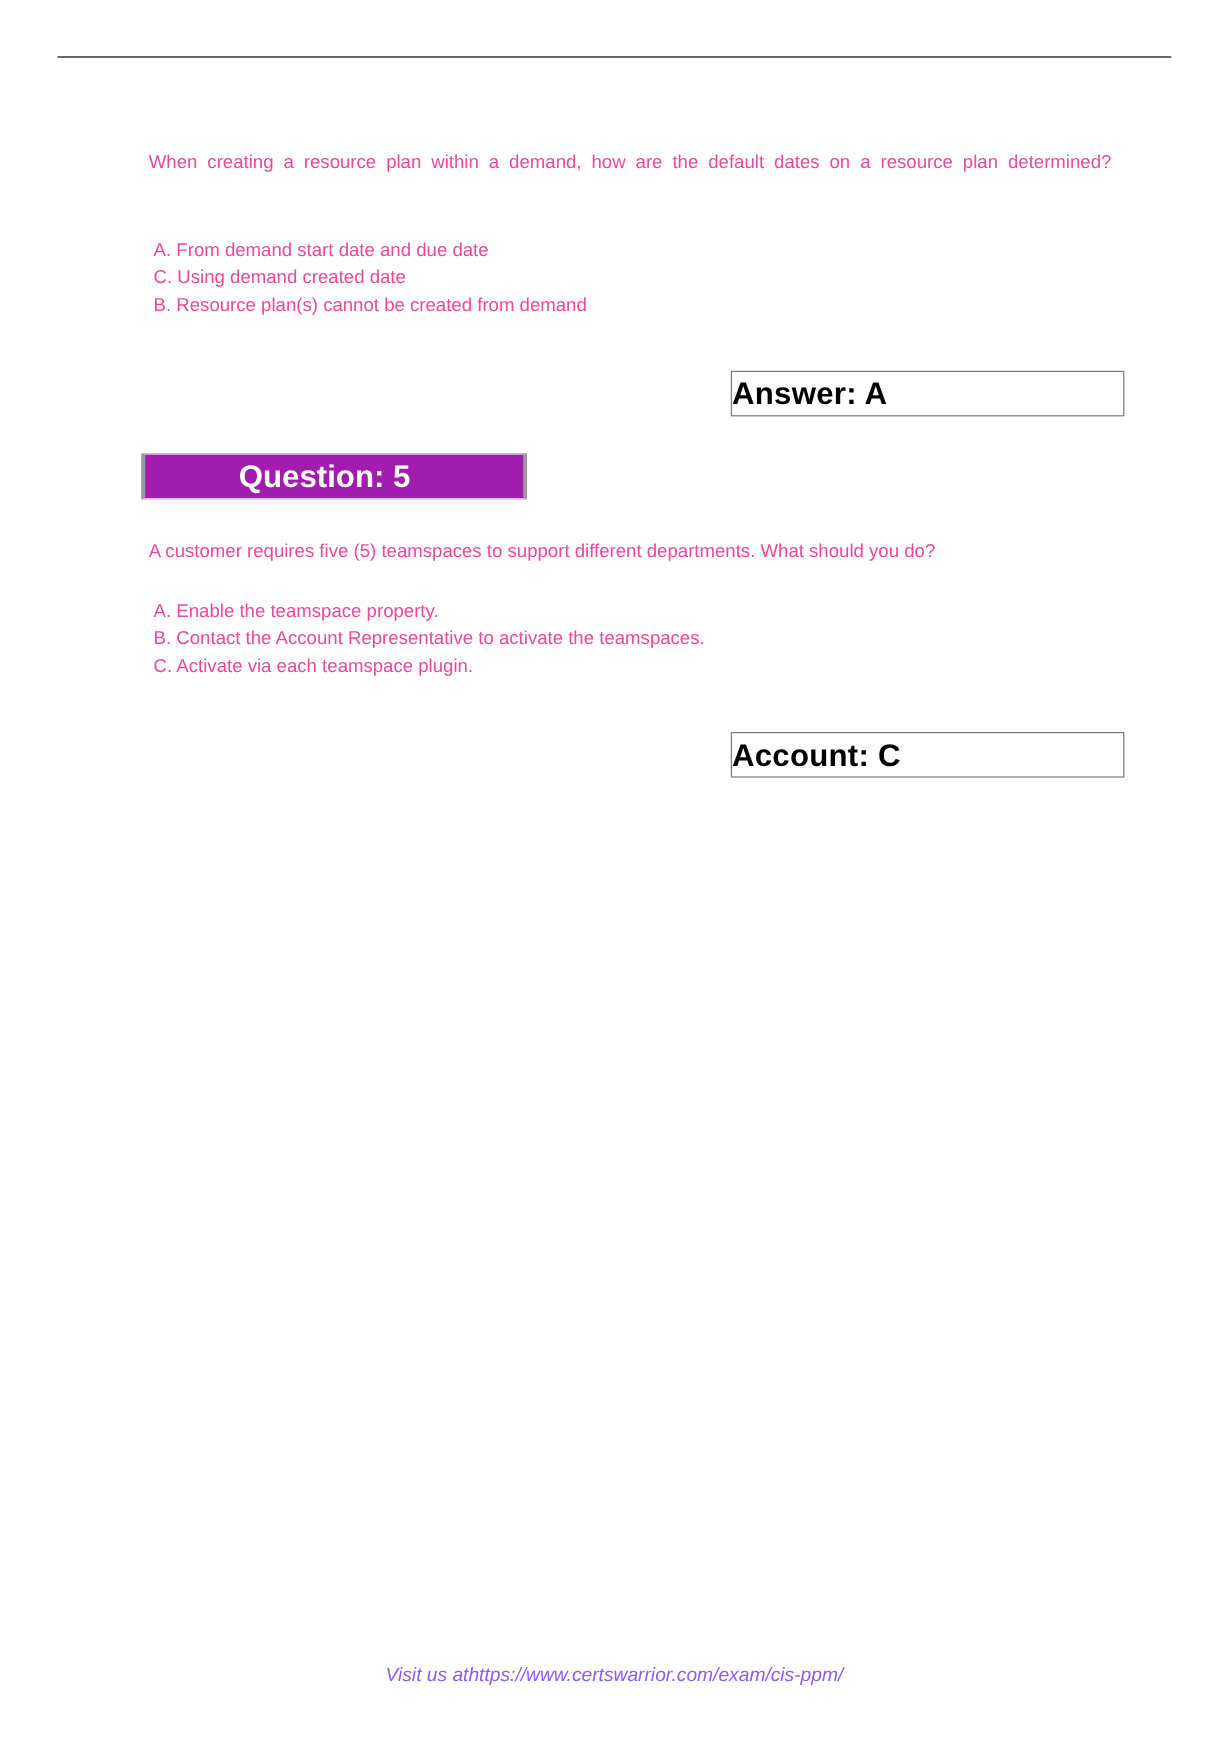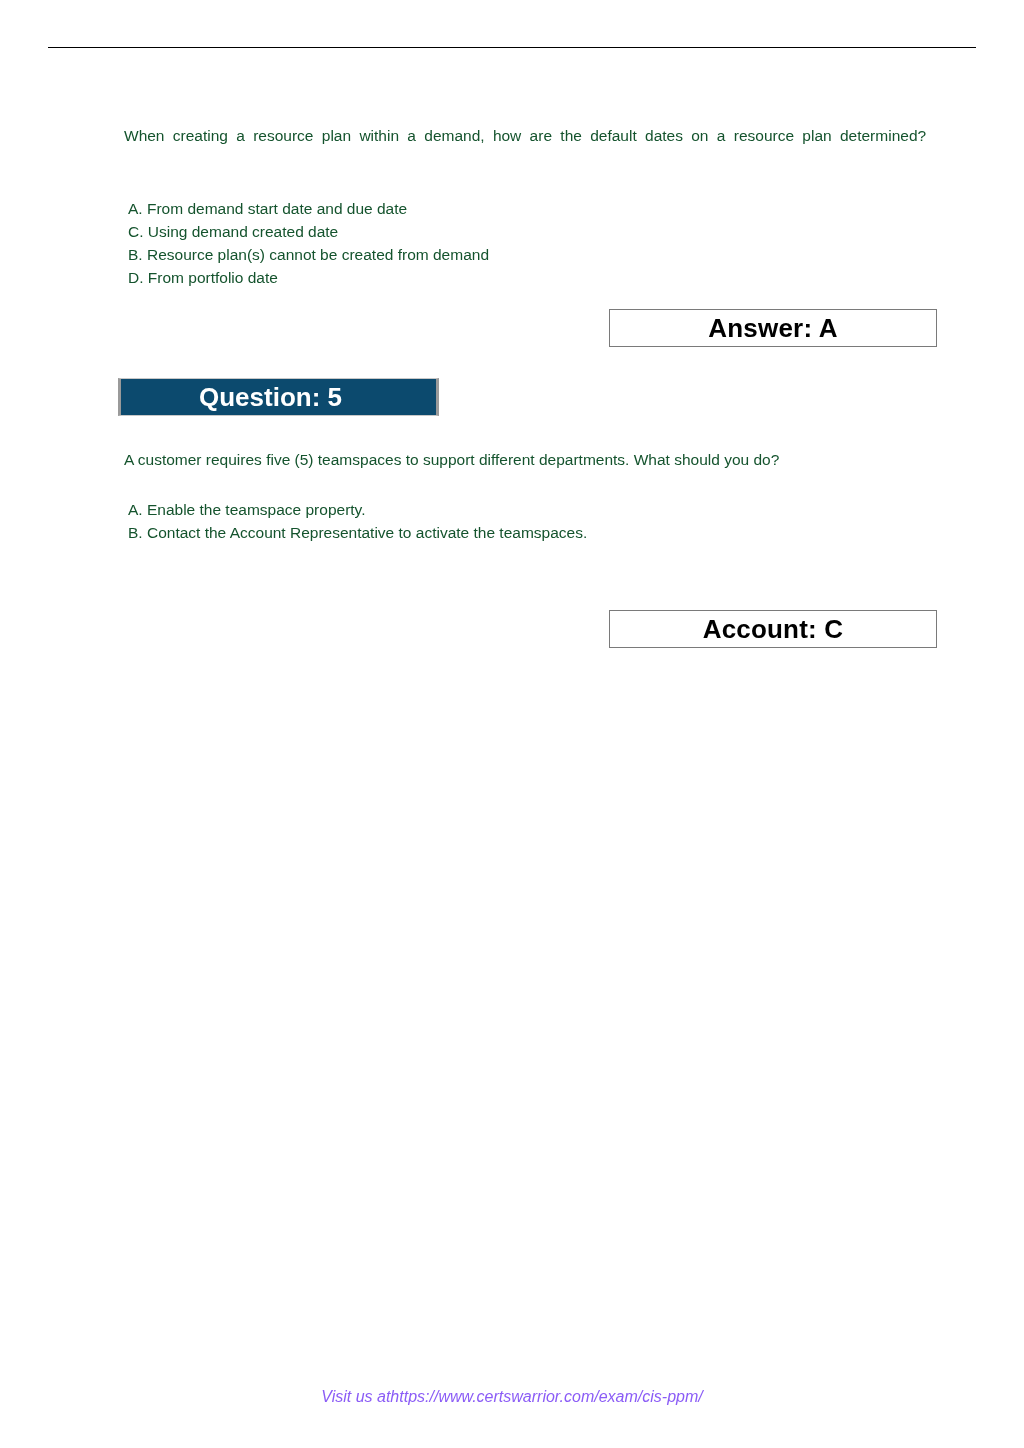--- a/index.html
+++ b/index.html
@@ -21,21 +21,21 @@
       top: 47px;
       width: 928px;
       height: 0;
       border-top: 1.5px solid #000000;
     }
     .text {
       position: absolute;
       left: 124px;
       font-size: 15.5px;
       line-height: 23px;
-      color: #14532d;
+      color: #ec4899;
     }
     .q-text-justify {
       width: 805px;
       text-align: justify;
       text-align-last: left;
       word-spacing: 4px;
     }
     .options {
       margin: 4px;
       padding: 0;
@@ -49,35 +49,35 @@
     .answer-box {
       position: absolute;
       left: 609px;
       width: 328px;
       height: 38px;
       border: 1px solid #7a7a7a;
       box-sizing: border-box;
       background: #ffffff;
       display: flex;
       align-items: center;
-      justify-content: center;
+      justify-content: flex-start;
     }
     .answer-text {
       font-size: 26px;
       font-weight: bold;
       color: #000000;
       letter-spacing: 0.2px;
     }
     .question-header {
       position: absolute;
       left: 118px;
       top: 378px;
       width: 321px;
       height: 38px;
-      background: #0c4a6e;
+      background: #a21caf;
       box-sizing: border-box;
       border-left: 3px solid #9a9a9a;
       border-right: 3px solid #9a9a9a;
       border-top: 1px solid #c8c8c8;
       border-bottom: 1px solid #c8c8c8;
       display: flex;
       align-items: center;
       justify-content: center;
     }
     .question-header-text {
@@ -101,35 +101,35 @@
 <body>
 
 <div class="header-rule"></div>
 
 <div class="text q-text-justify" style="top:124px;">When creating a resource plan within a demand, how are the default dates on a resource plan determined?</div>
 
 <ul class="text options" style="top:193px;">
   <li>A. From demand start date and due date</li>
   <li>C. Using demand created date</li>
   <li>B. Resource plan(s) cannot be created from demand</li>
-  <li>D. From portfolio date</li>
 </ul>
 
 <div class="answer-box" style="top:309px;">
   <span class="answer-text">Answer: A</span>
 </div>
 
 <div class="question-header">
   <span class="question-header-text">Question: 5</span>
 </div>
 
 <div class="text" style="top:448px; white-space:nowrap;">A customer requires five (5) teamspaces to support different departments. What should you do?</div>
 
 <ul class="text options" style="top:494px;">
   <li>A. Enable the teamspace property.</li>
   <li>B. Contact the Account Representative to activate the teamspaces.</li>
+  <li>C. Activate via each teamspace plugin.</li>
 </ul>
 
 <div class="answer-box" style="top:610px;">
   <span class="answer-text">Account: C</span>
 </div>
 
 <div class="footer">Visit us athttps://www.certswarrior.com/exam/cis-ppm/</div>
 
 </body></html>

